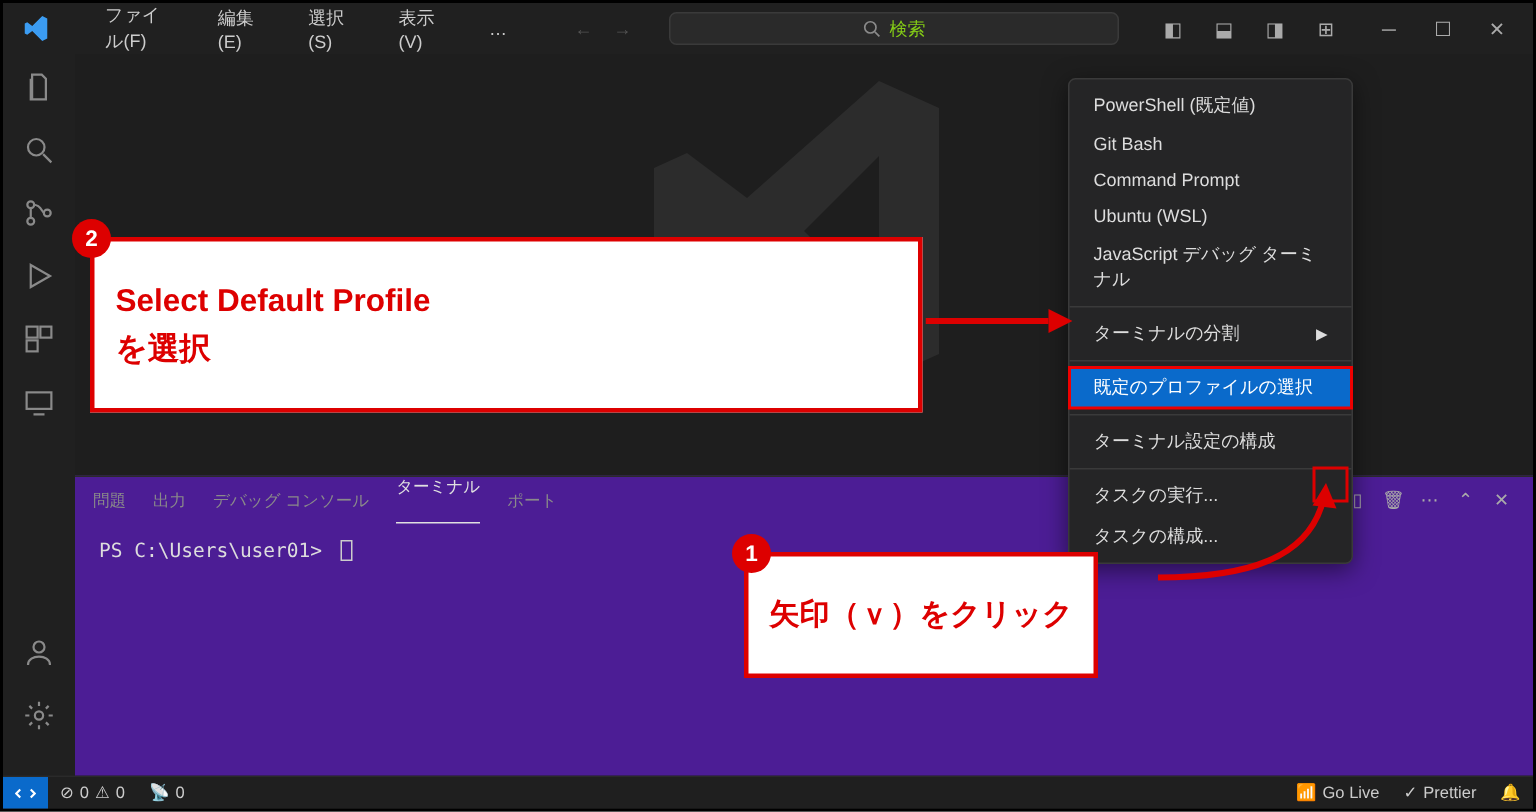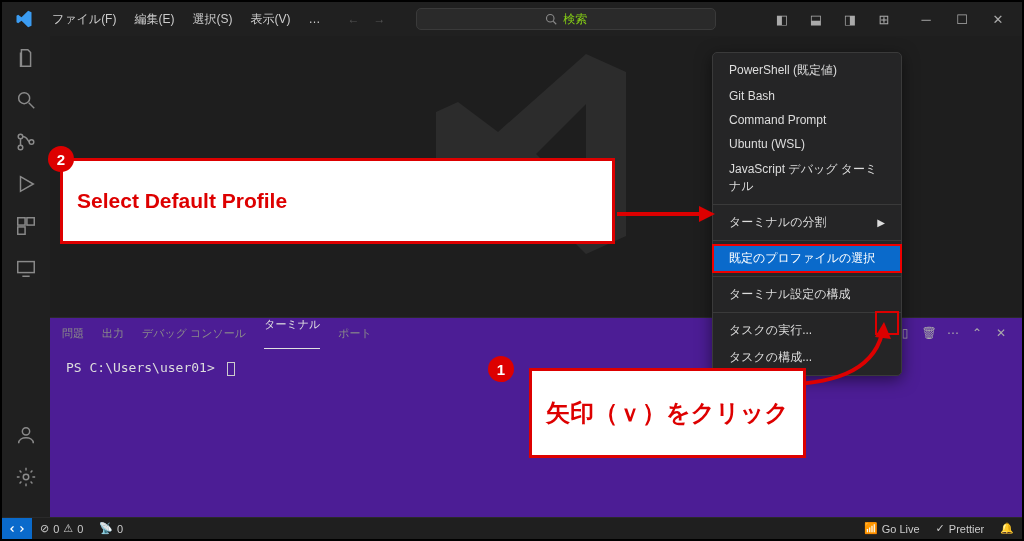--- a/index.html
+++ b/index.html
@@ -5,21 +5,21 @@
 * { margin: 0; padding: 0; box-sizing: border-box; }
 html, body { width: 1024px; height: 541px; font-family: "Segoe UI", "Yu Gothic UI", sans-serif; overflow: hidden; }
 .app {
   width: 1024px; height: 541px; background: #1e1e1e; color: #ccc;
   display: flex; flex-direction: column; position: relative;
   border: 2px solid #000;
 }
 
 .titlebar {
   height: 34px; background: #202020; display: flex; align-items: center;
-  padding: 0 6px; gap: 2px; font-size: 12px;
+  padding: 0 6px; gap: 20px; font-size: 12px;
 }
 .titlebar .logo { width: 20px; height: 20px; margin: 0 8px 0 6px; }
 .titlebar .menu-item { padding: 4px 8px; color: #ccc; border-radius: 4px; }
 .titlebar .overflow { padding: 4px 8px; }
 .titlebar .nav { display: flex; gap: 4px; margin-left: 12px; }
 .titlebar .nav span { width: 22px; text-align: center; color: #555; }
 .titlebar .search {
   flex: 0 0 300px; height: 22px; margin: 0 auto; background: #2a2a2a;
   border: 1px solid #3a3a3a; border-radius: 5px; display: flex; align-items: center;
   justify-content: center; color: #84cc16; font-size: 12px; gap: 6px;
@@ -292,28 +292,29 @@
         <span>タスクの実行...</span>
       </div>
       <div class="ditem">
         <span>タスクの構成...</span>
       </div>
     </div>
 
   <div class="badge-num" style="top:144px; left:46px;">2</div>
   <div class="annot" style="top:156px; left:58px; width:555px; font-size:21px;">
     <div>Select Default Profile</div>
+    <div>を選択</div>
   </div>
   <svg class="annot-arrow" style="top:202px; left:615px;" width="98" height="20">
     <line x1="0" y1="10" x2="82" y2="10" stroke="#d00" stroke-width="4"></line>
     <polygon points="82,2 98,10 82,18" fill="#d00"></polygon>
   </svg>
 
   <div class="badge-num" style="top:354px; left:486px;">1</div>
-  <div class="annot" style="top:366px; left:527px; font-size:24px;">
+  <div class="annot" style="top:366px; left:494px; font-size:20px;">
     <span>矢印（ｖ）をクリック</span>
   </div>
   <svg class="annot-arrow" style="top:320px; left:770px;" width="130" height="70">
     <path d="M0 63 C60 63 100 50 110 12" stroke="#d00" stroke-width="4" fill="none"></path>
     <polygon points="103,15 112,0 119,17" fill="#d00"></polygon>
   </svg>
   <div class="chevron-highlight" style="top:311px; right:125px;"></div>
 
 </div>
 

